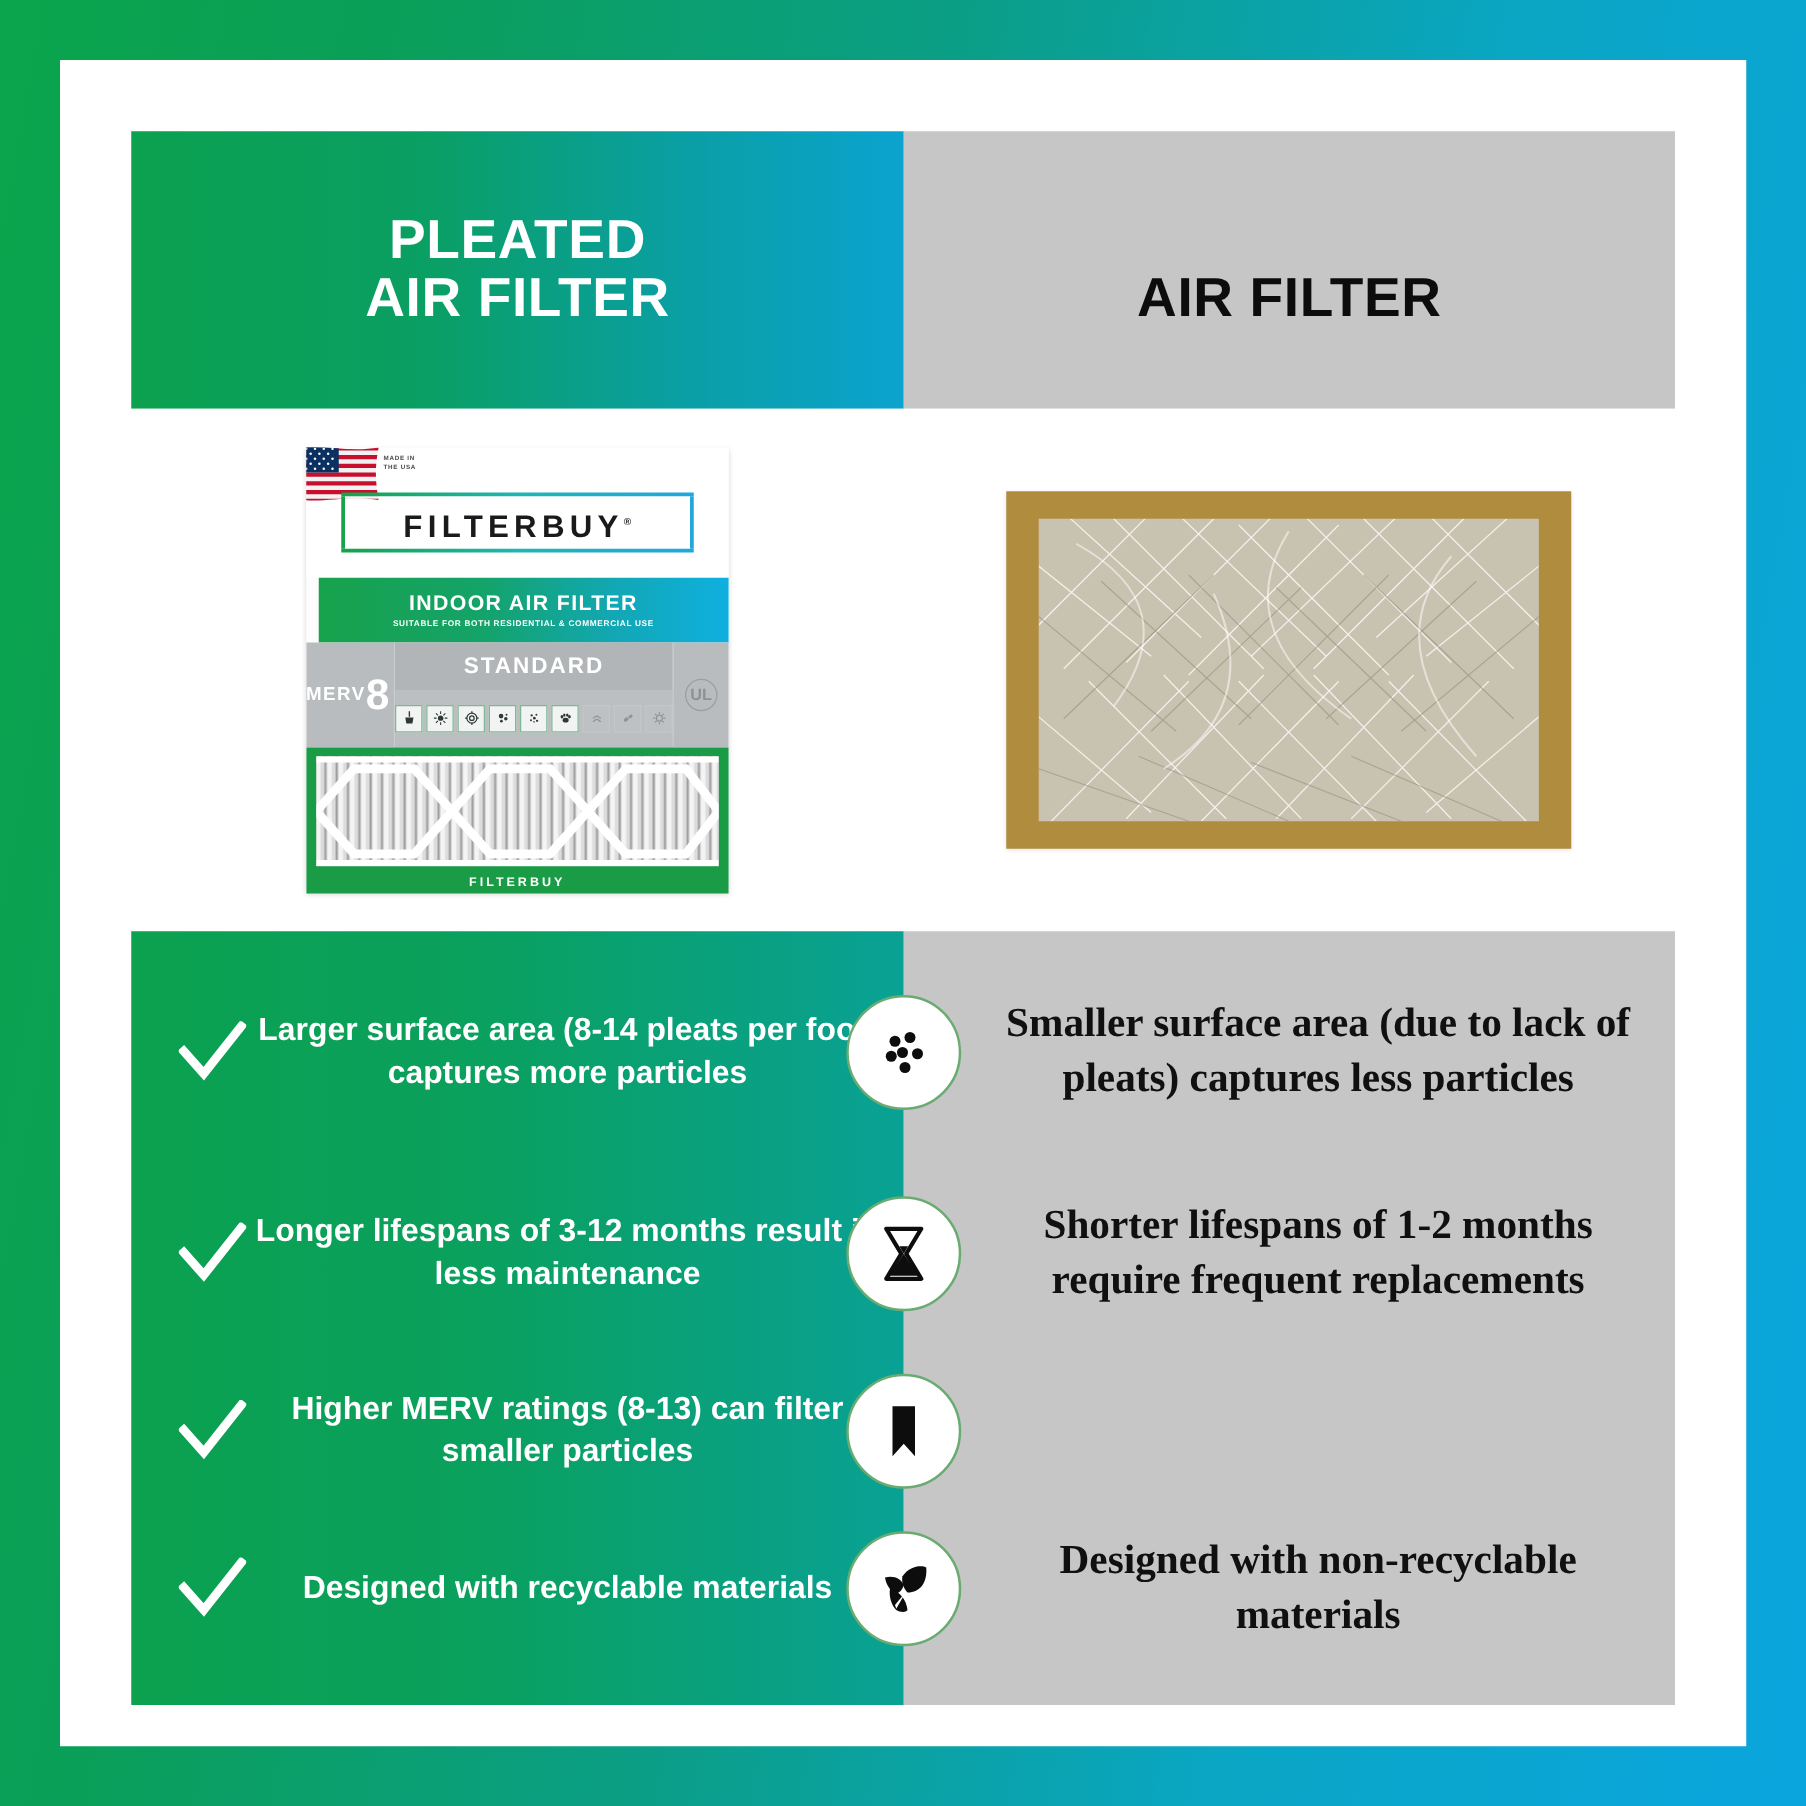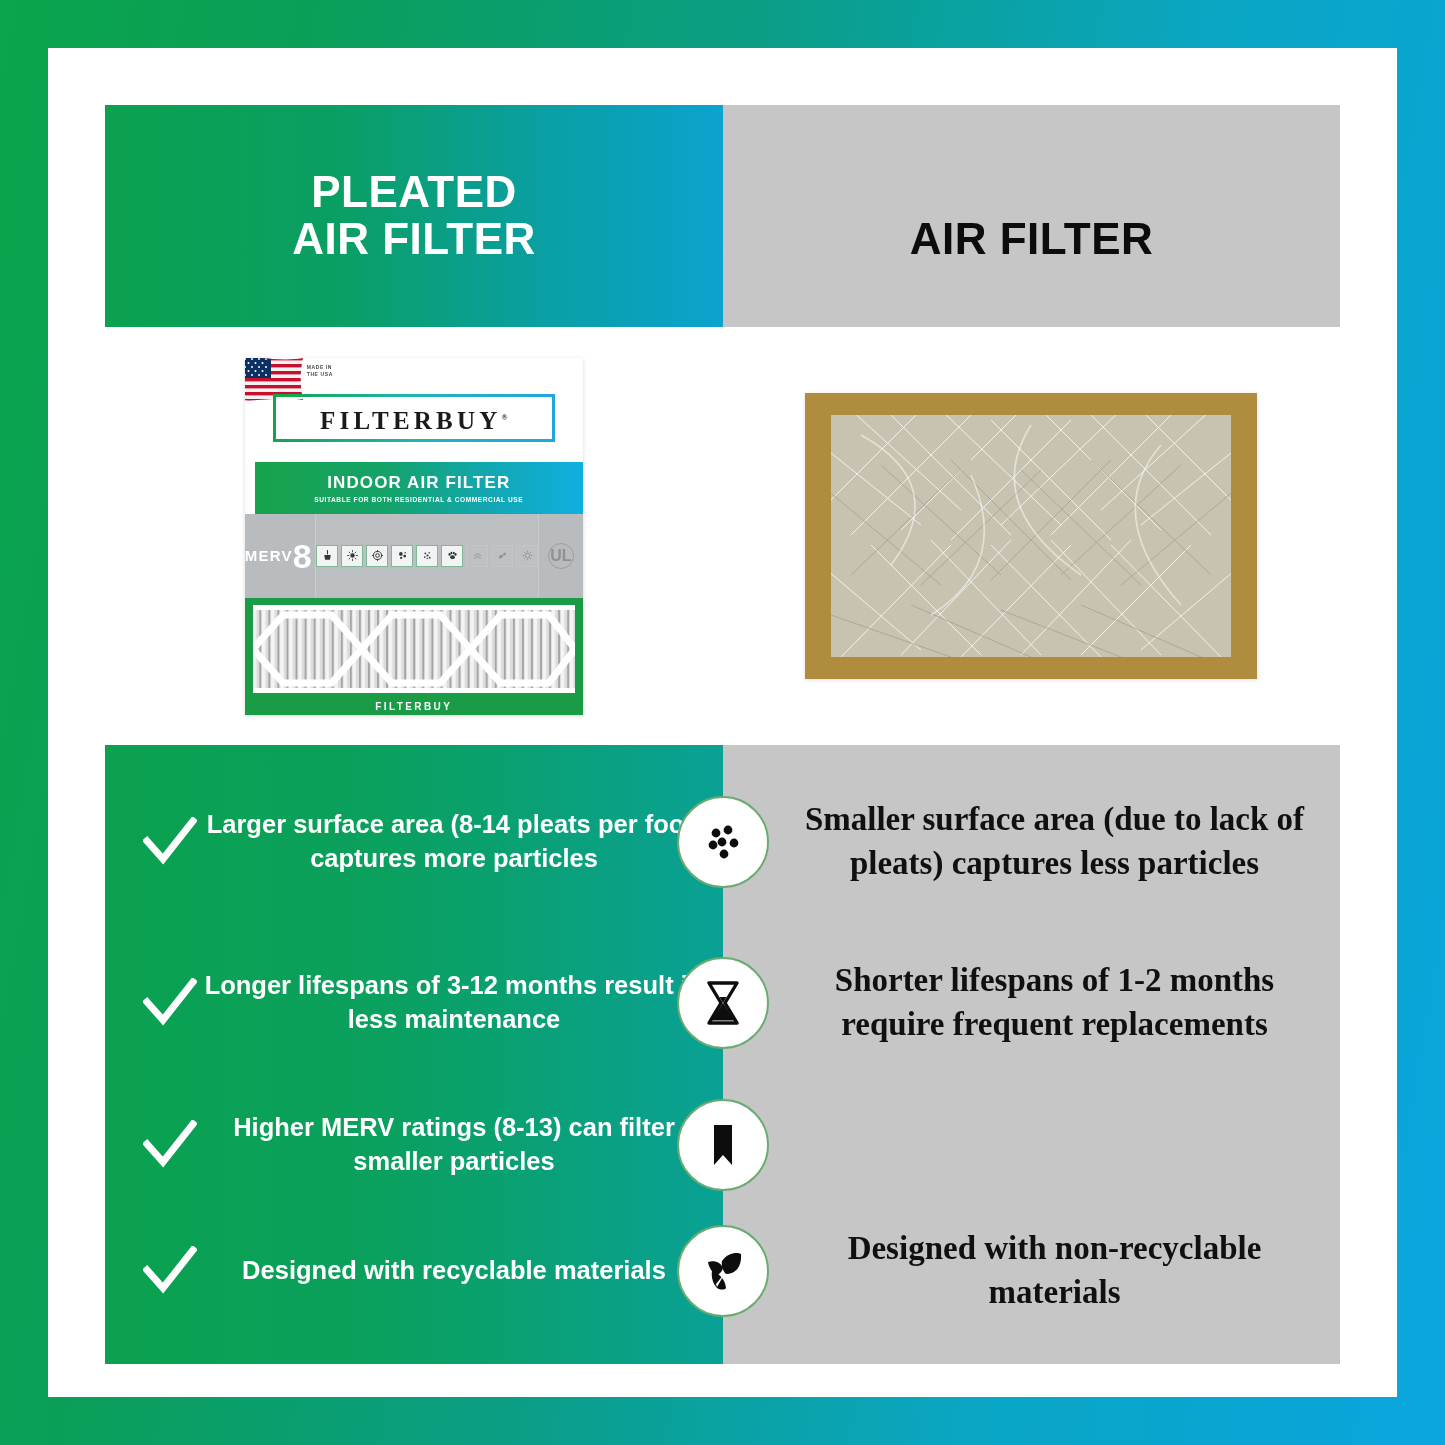--- a/index.html
+++ b/index.html
@@ -43,21 +43,21 @@
   .box { position:relative; width:338px; height:357px; background:#fdfdfd;
          box-shadow:0 1px 4px rgba(0,0,0,.16); overflow:hidden; }
   .box-top { position:relative; height:104px; background:#ffffff; }
   .flag { position:absolute; left:-4px; top:-2px; width:66px; height:48px; overflow:hidden; }
   .flag svg { display:block; }
   .madein { position:absolute; left:62px; top:6px; font-size:5px; font-weight:700;
             color:#4a4a4a; letter-spacing:.6px; line-height:1.5; }
   .logo-box { position:absolute; left:28px; top:36px; width:282px; height:48px;
               border:3px solid; border-image:linear-gradient(90deg,#16a34a,#1fb5b5,#22a7dd) 1; }
   .logo-box span { display:block; text-align:center; line-height:42px;
-                   font-size:25px; font-weight:700; letter-spacing:4.2px; color:#1a1a1a;font-family:Liberation Serif, serif; }
+                   font-size:25px; font-weight:700; letter-spacing:4.2px; color:#1a1a1a; }
   .logo-box span sup { font-size:8px; vertical-align:super; letter-spacing:0; }
   .band { height:52px; background:linear-gradient(90deg,#18a24c 0%,#14a369 40%,#12a7b4 72%,#0fb0e0 100%);
           display:flex; flex-direction:column; align-items:center; justify-content:center; color:#fff;margin-left:10px; }
   .band .b1 { font-size:17px; font-weight:700; letter-spacing:1.1px; }
   .band .b2 { font-size:6.6px; font-weight:700; letter-spacing:.55px; margin-top:3px; }
   .spec { height:84px; background:#b9bcbe; display:flex; }
   .merv { width:76px; display:flex; flex-direction:row; align-items:center; justify-content:flex-start; color:#fff; }
   .merv .m1 { font-size:15px; font-weight:700; letter-spacing:1.2px; }
   .merv .m2 { font-size:34px; font-weight:700; line-height:1; margin-top:1px; }
   .spec-mid { flex:1; display:flex; flex-direction:column; }
@@ -65,21 +65,21 @@
          color:#fff; font-size:18px; font-weight:700; letter-spacing:1.6px; border-left:1px solid #c9cccd; }
   .icons-strip { flex:1; background:#bcbfc1; display:flex; align-items:center; justify-content:center; gap:3px;
                  border-left:1px solid #c9cccd; }
   .ftile { width:22px; height:22px; background:#f2f3f3; border:1.5px solid #7fb894;
            display:flex; align-items:center; justify-content:center; }
   .ftile.off { border-color:#c9cccd; background:#c0c3c5; opacity:.55; }
   .ftile svg { width:13px; height:13px; }
   .ul { width:48px; display:flex; align-items:center; justify-content:center; border-left:1px solid #c9cccd; }
   .ul-mark { width:26px; height:26px; border-radius:50%; border:1.6px solid #9a9ea0;
              display:flex; align-items:center; justify-content:center;
-             font-size:16px; font-weight:700; color:#8d9193; }
+             font-size:13px; font-weight:700; color:#8d9193; }
   .pleat { position:relative; height:117px; background:#1a9c46; padding:7px 8px; }
   .pleat-inner { position:relative; width:100%; height:88px; background:#d8d8d8; overflow:hidden; }
   .pleat-label { position:absolute; left:0; right:0; bottom:3px; text-align:center;
                  font-size:10px; font-weight:700; letter-spacing:2.4px; color:#ffffff; }
 
   
   .fiber { position:relative; width:452px; height:286px; background:#b08d3e; padding:22px 26px;
            box-shadow:0 1px 4px rgba(0,0,0,.14); }
   .fiber-media { width:100%; height:100%; background:#c9c4b2; position:relative; overflow:hidden; }
 
@@ -187,20 +187,21 @@
             <div class="b1">INDOOR AIR FILTER</div>
             <div class="b2">SUITABLE FOR BOTH RESIDENTIAL &amp; COMMERCIAL USE</div>
           </div>
 
           <div class="spec">
             <div class="merv">
               <div class="m1">MERV</div>
               <div class="m2">8</div>
             </div>
             <div class="spec-mid">
+              <div class="std">STANDARD</div>
               <div class="icons-strip">
                 <div class="ftile">
                   <svg viewBox="0 0 24 24" fill="#2f3a33">
                       <path d="M11 2h2v8h-2z"></path>
                       <path d="M6 11h12l-1.5 9h-9z"></path>
                     </svg>
                 </div>
                 <div class="ftile">
                   <svg viewBox="0 0 24 24" fill="#2f3a33">
                       <circle cx="12" cy="12" r="4"></circle>

